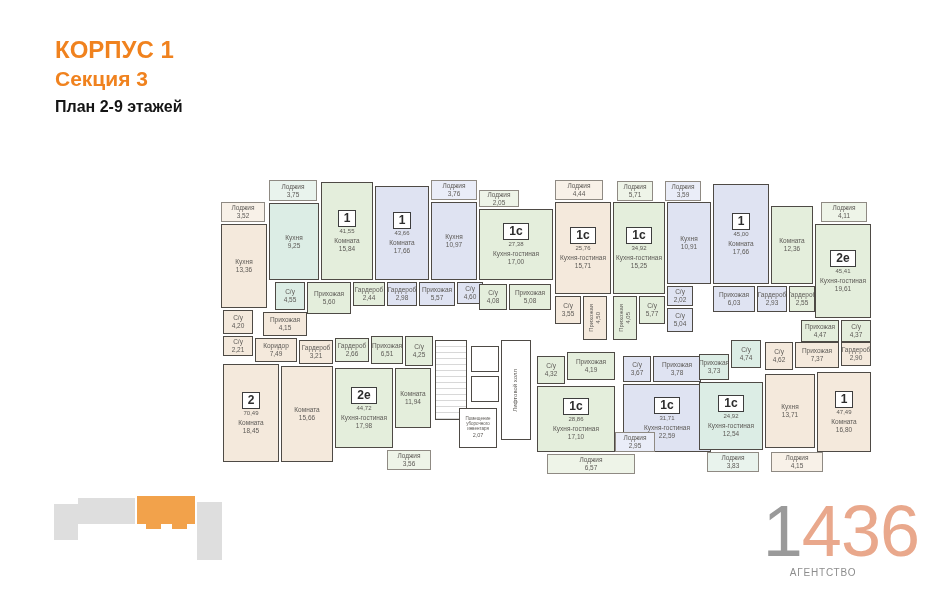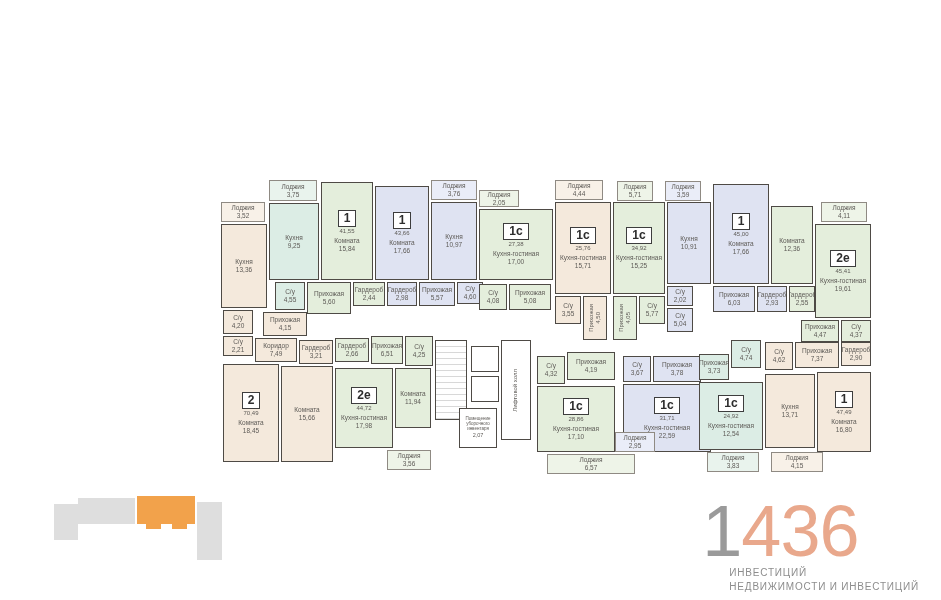--- a/index.html
+++ b/index.html
@@ -49,20 +49,25 @@
   .logo-year .y1{color:var(--logo_gray);}
   .logo-year .y983{color:var(--logo_peach);}
   .logo-sub{color:#8d8d8d;font-size:10px;letter-spacing:0.8px;line-height:1.35;
             padding-left:27px;margin-top:1px;}
 </style>
 </head>
 <body>
 
 <div class="stage">
 
+  <div class="header">
+    <div class="building">КОРПУС 1</div>
+    <div class="section">Секция 3</div>
+    <div class="plan">План 2-9 этажей</div>
+  </div>
 
   <div class="floorplan">
       <div class="room c-b lodge" style="left: 6px; top: 52px; width: 44px; height: 20px;">
         <div class="rlabel">Лоджия</div>
         <div class="rarea">3,52</div>
       </div>
       <div class="room c-t lodge" style="left: 54px; top: 30px; width: 48px; height: 21px;">
         <div class="rlabel">Лоджия</div>
         <div class="rarea">3,75</div>
       </div>
@@ -381,18 +386,17 @@
     <div class="blk" style="left:30px;top:6px;width:57px;height:26px;"></div>
     <div class="blk active" style="left:89px;top:4px;width:58px;height:28px;"></div>
     <div class="notch" style="left:98px;top:32px;width:15px;height:5px;"></div>
     <div class="notch" style="left:124px;top:32px;width:15px;height:5px;"></div>
     <div class="blk" style="left:149px;top:10px;width:25px;height:58px;"></div>
   </div>
 
   <div class="logo">
     <div class="logo-year"><span class="y1">1</span><span class="y983">436</span></div>
     <div class="logo-sub">
-      <div>ИНВЕСТИЦИЙ</div>
-      <div>НЕДВИЖИМОСТИ И ИНВЕСТИЦИЙ</div>
+      <div>АГЕНТСТВО</div>
     </div>
   </div>
 
 </div>
 
 </body></html>

